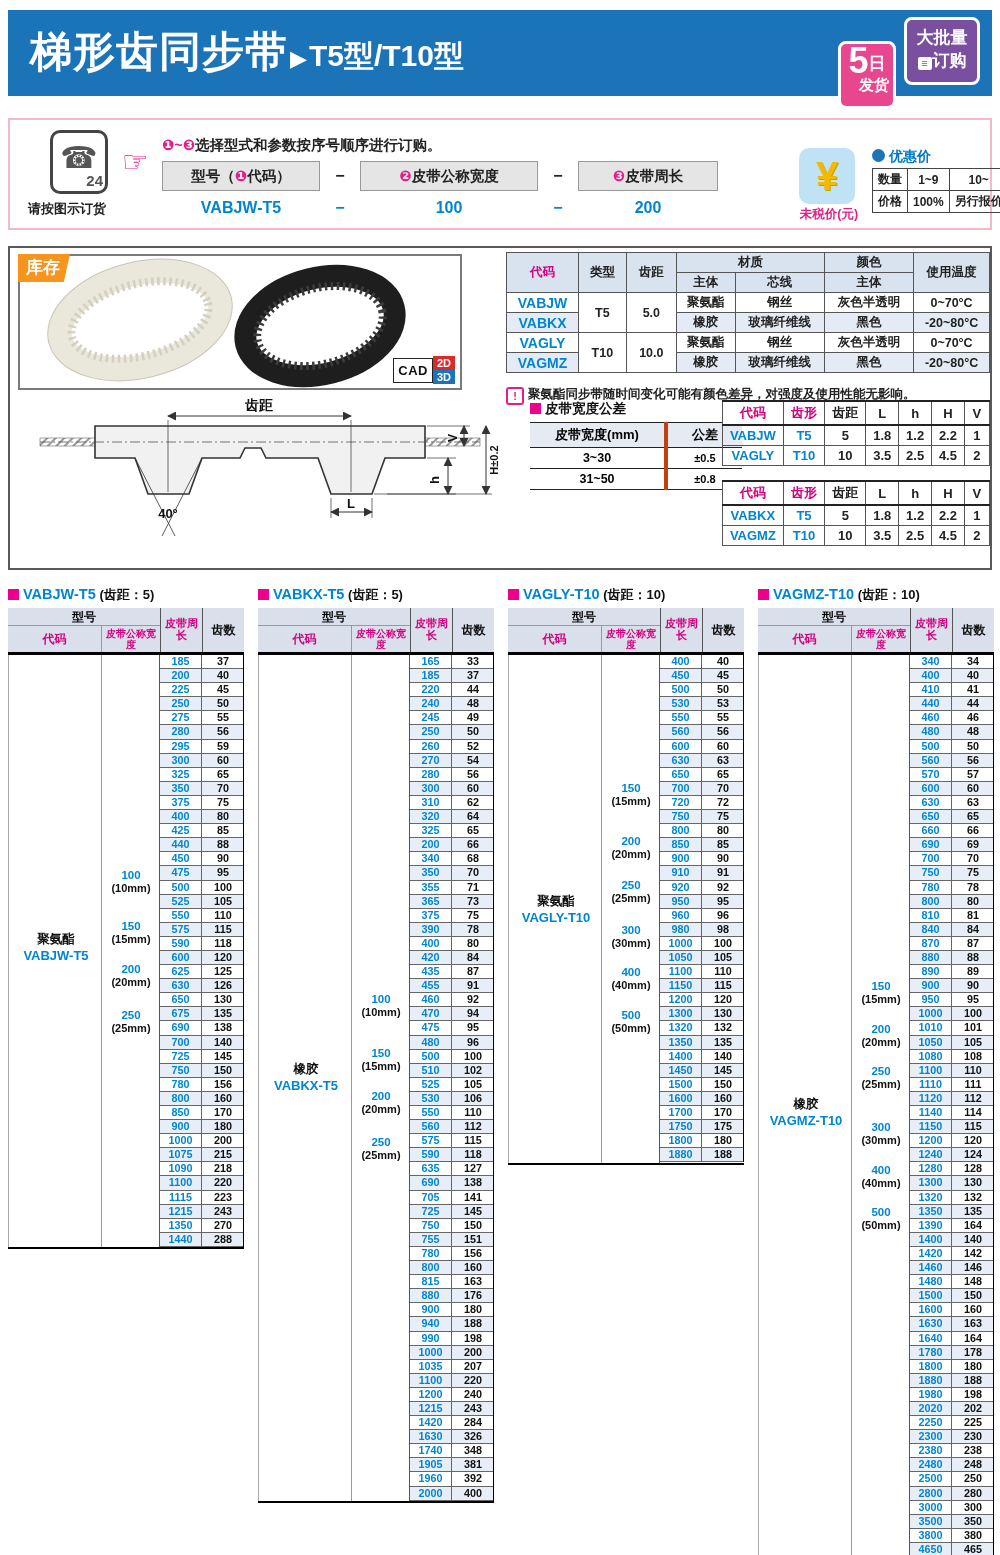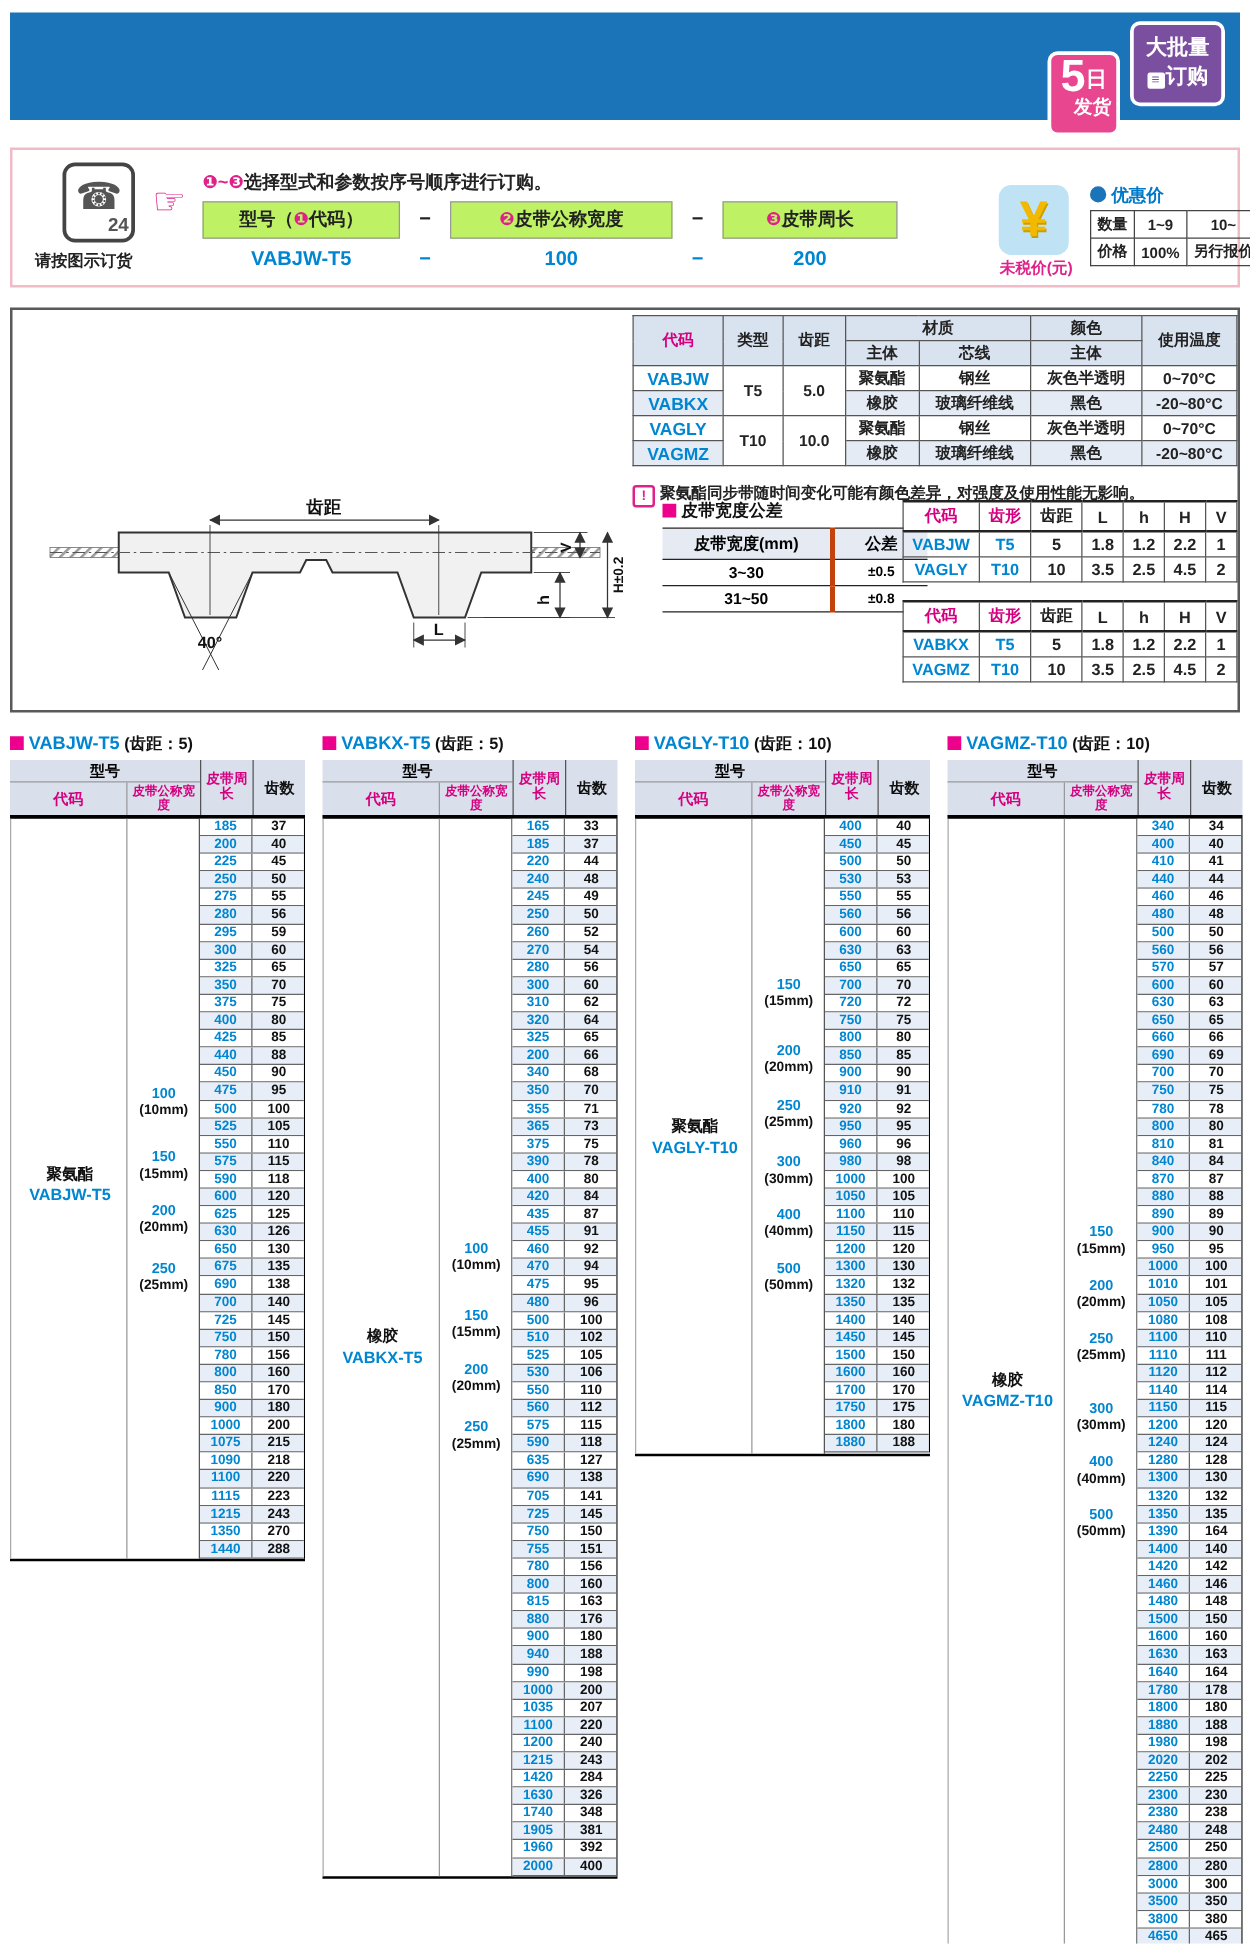--- a/index.html
+++ b/index.html
@@ -25,21 +25,21 @@
   
   .obox{position:absolute;left:8px;top:118px;width:984px;height:112px;border:2px solid #f0bac6;box-sizing:border-box;background:#fff;}
   .phone{position:absolute;left:40px;top:10px;width:58px;height:64px;border:3px solid #444;border-radius:10px;text-align:center;box-sizing:border-box;}
   .phone .glyph{font-size:30px;color:#555;line-height:50px;}
   .phone .p24{position:absolute;right:2px;bottom:2px;font-size:15px;font-weight:bold;color:#555;}
   .phone-cap{position:absolute;left:18px;top:80px;width:110px;font-size:13px;font-weight:bold;color:#222;}
   .hand{position:absolute;left:112px;top:24px;font-size:30px;color:#e0218a;}
   .instr{position:absolute;left:152px;top:16px;font-size:14.5px;font-weight:bold;color:#222;}
   .instr .rng{color:#e0218a;}
   .ogrid{position:absolute;left:152px;top:40px;display:grid;grid-template-columns:158px 40px 178px 40px 140px;grid-auto-rows:32px;align-items:center;}
-  .obx{border:1px solid #999;height:28px;line-height:28px;text-align:center;font-size:14.5px;font-weight:bold;color:#222;background:#bef264;}
+  .obx{border:1px solid #999;height:28px;line-height:28px;text-align:center;font-size:14.5px;font-weight:bold;color:#222;background:#e5e5e5;}
   .obx .cnum{color:#e0218a;}
   .odash{text-align:center;font-size:16px;font-weight:bold;color:#222;}
   .oval{text-align:center;font-size:16px;font-weight:bold;color:#0086d0;}
   .yenbox{position:absolute;left:789px;top:28px;width:56px;height:56px;background:#bfe2f4;border-radius:10px;text-align:center;}
   .yenbox .y{font-size:40px;font-weight:bold;color:#f3b800;line-height:56px;text-shadow:1px 1px 0 #caa000;}
   .yencap{position:absolute;left:779px;top:86px;width:80px;text-align:center;font-size:12.5px;font-weight:bold;color:#e0218a;}
   .deal-t{position:absolute;left:862px;top:28px;font-size:14px;font-weight:bold;color:#0079c8;}
   .deal-t .dot{display:inline-block;width:13px;height:13px;border-radius:50%;background:#1b74b8;margin-right:4px;vertical-align:-1px;}
   .ptab{position:absolute;left:862px;top:48px;border-collapse:collapse;}
   .ptab td{border:1px solid #444;font-size:12px;font-weight:bold;color:#222;padding:2px 5px;text-align:center;white-space:nowrap;}
@@ -101,20 +101,23 @@
   .pt-row .pc{color:#0086d0;font-weight:bold;font-size:10.8px;text-align:center;line-height:13px;border-right:1px solid #666;}
   .pt-row .pn{color:#111;font-weight:bold;font-size:10.8px;text-align:center;line-height:13px;}
   svg text{font-family:"Liberation Sans","DejaVu Sans",sans-serif;}
 </style>
 </head>
 <body>
 
 <div id="page">
 
   <div class="hbar">
+    <div class="htitle">
+      <span class="t1">梯形齿同步带</span><span class="arr">▶</span><span class="t2">T5型/T10型</span>
+    </div>
     <div class="badge badge-day">
       <span class="n">5</span><span class="u">日</span>
       <span class="s">发货</span>
     </div>
     <div class="badge badge-bulk">
       <span class="l1">大批量</span>
       <span class="l2"><span class="doc-ico">≡</span><span>订购</span></span>
     </div>
   </div>
 
@@ -153,20 +156,41 @@
       <tr>
             <td>价格</td>
             <td>100%</td>
             <td>另行报价</td>
           </tr>
     </tbody>
       </table>
   </div>
 
   <div class="mainbox">
+    <div class="photobox">
+      <div class="stockbadge">库存</div>
+      <svg width="440" height="132" viewBox="0 0 440 132">
+        <g transform="rotate(-14 120 64)">
+          <ellipse cx="120" cy="64" rx="82" ry="46" fill="none" stroke="#eae7db" stroke-width="24"></ellipse>
+          <ellipse cx="120" cy="64" rx="70" ry="36" fill="none" stroke="#d4d0c0" stroke-width="8" stroke-dasharray="2.5 3.5"></ellipse>
+          <ellipse cx="120" cy="64" rx="94" ry="58" fill="none" stroke="#c9c5b6" stroke-width="1"></ellipse>
+        </g>
+        <g transform="rotate(-14 300 70)">
+          <ellipse cx="300" cy="70" rx="76" ry="48" fill="none" stroke="#1e1e1e" stroke-width="22"></ellipse>
+          <ellipse cx="300" cy="70" rx="64" ry="38" fill="none" stroke="#3c3c3c" stroke-width="8" stroke-dasharray="2.5 3.5"></ellipse>
+        </g>
+      </svg>
+      <div class="cadb">
+        <span class="cad">CAD</span>
+        <span>
+            <span class="dim2">2D</span>
+            <span class="dim3">3D</span>
+          </span>
+      </div>
+    </div>
 
     <table class="mtab">
       <tbody>
           <tr>
         <th rowspan="2" class="mg" style="width:72px">代码</th>
         <th rowspan="2" style="width:48px">类型</th>
         <th rowspan="2" style="width:52px">齿距</th>
         <th colspan="2">材质</th>
         <th>颜色</th>
         <th rowspan="2" style="width:76px">使用温度</th>

